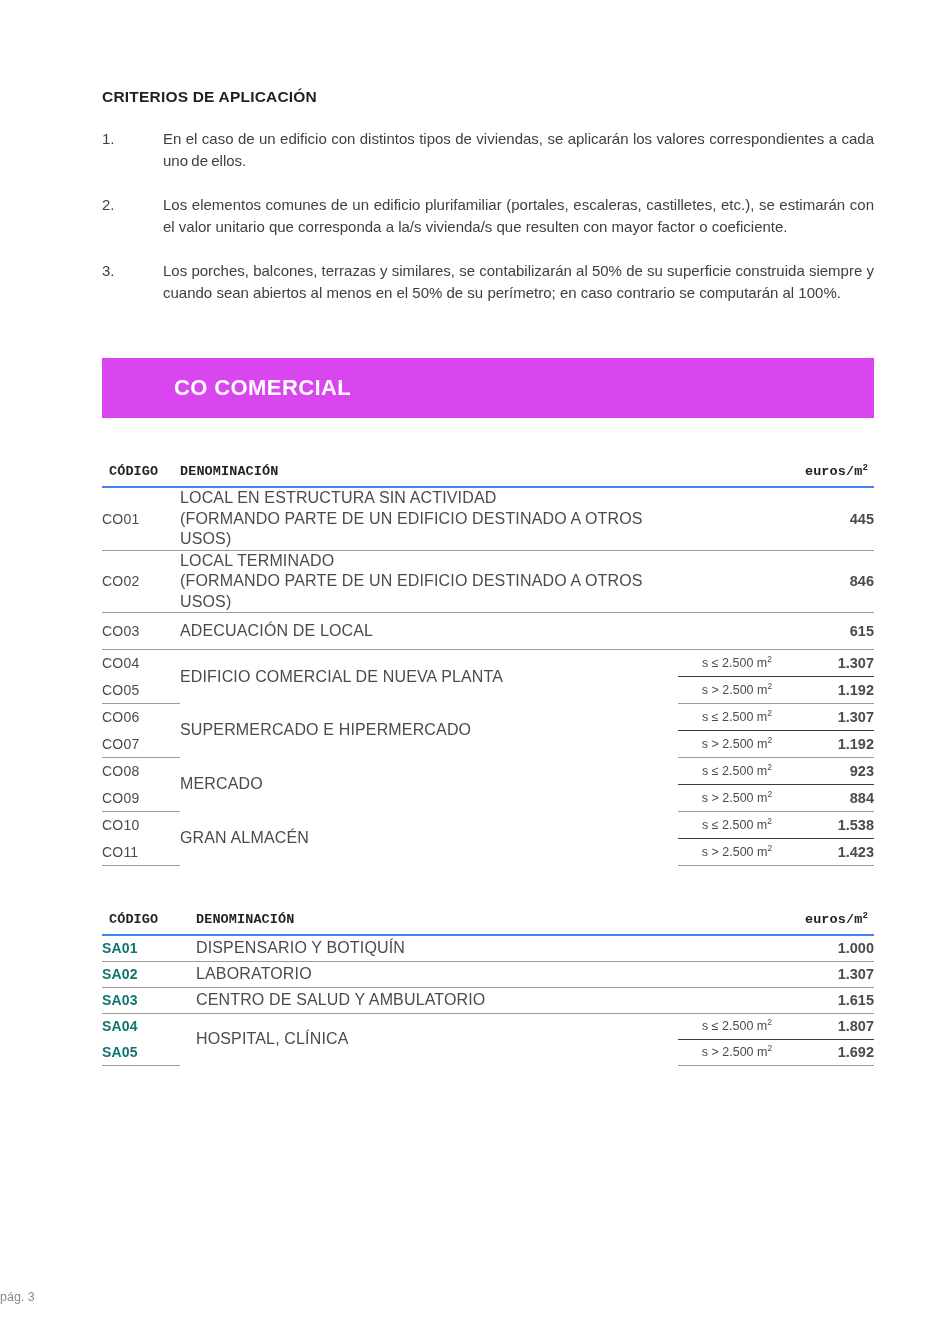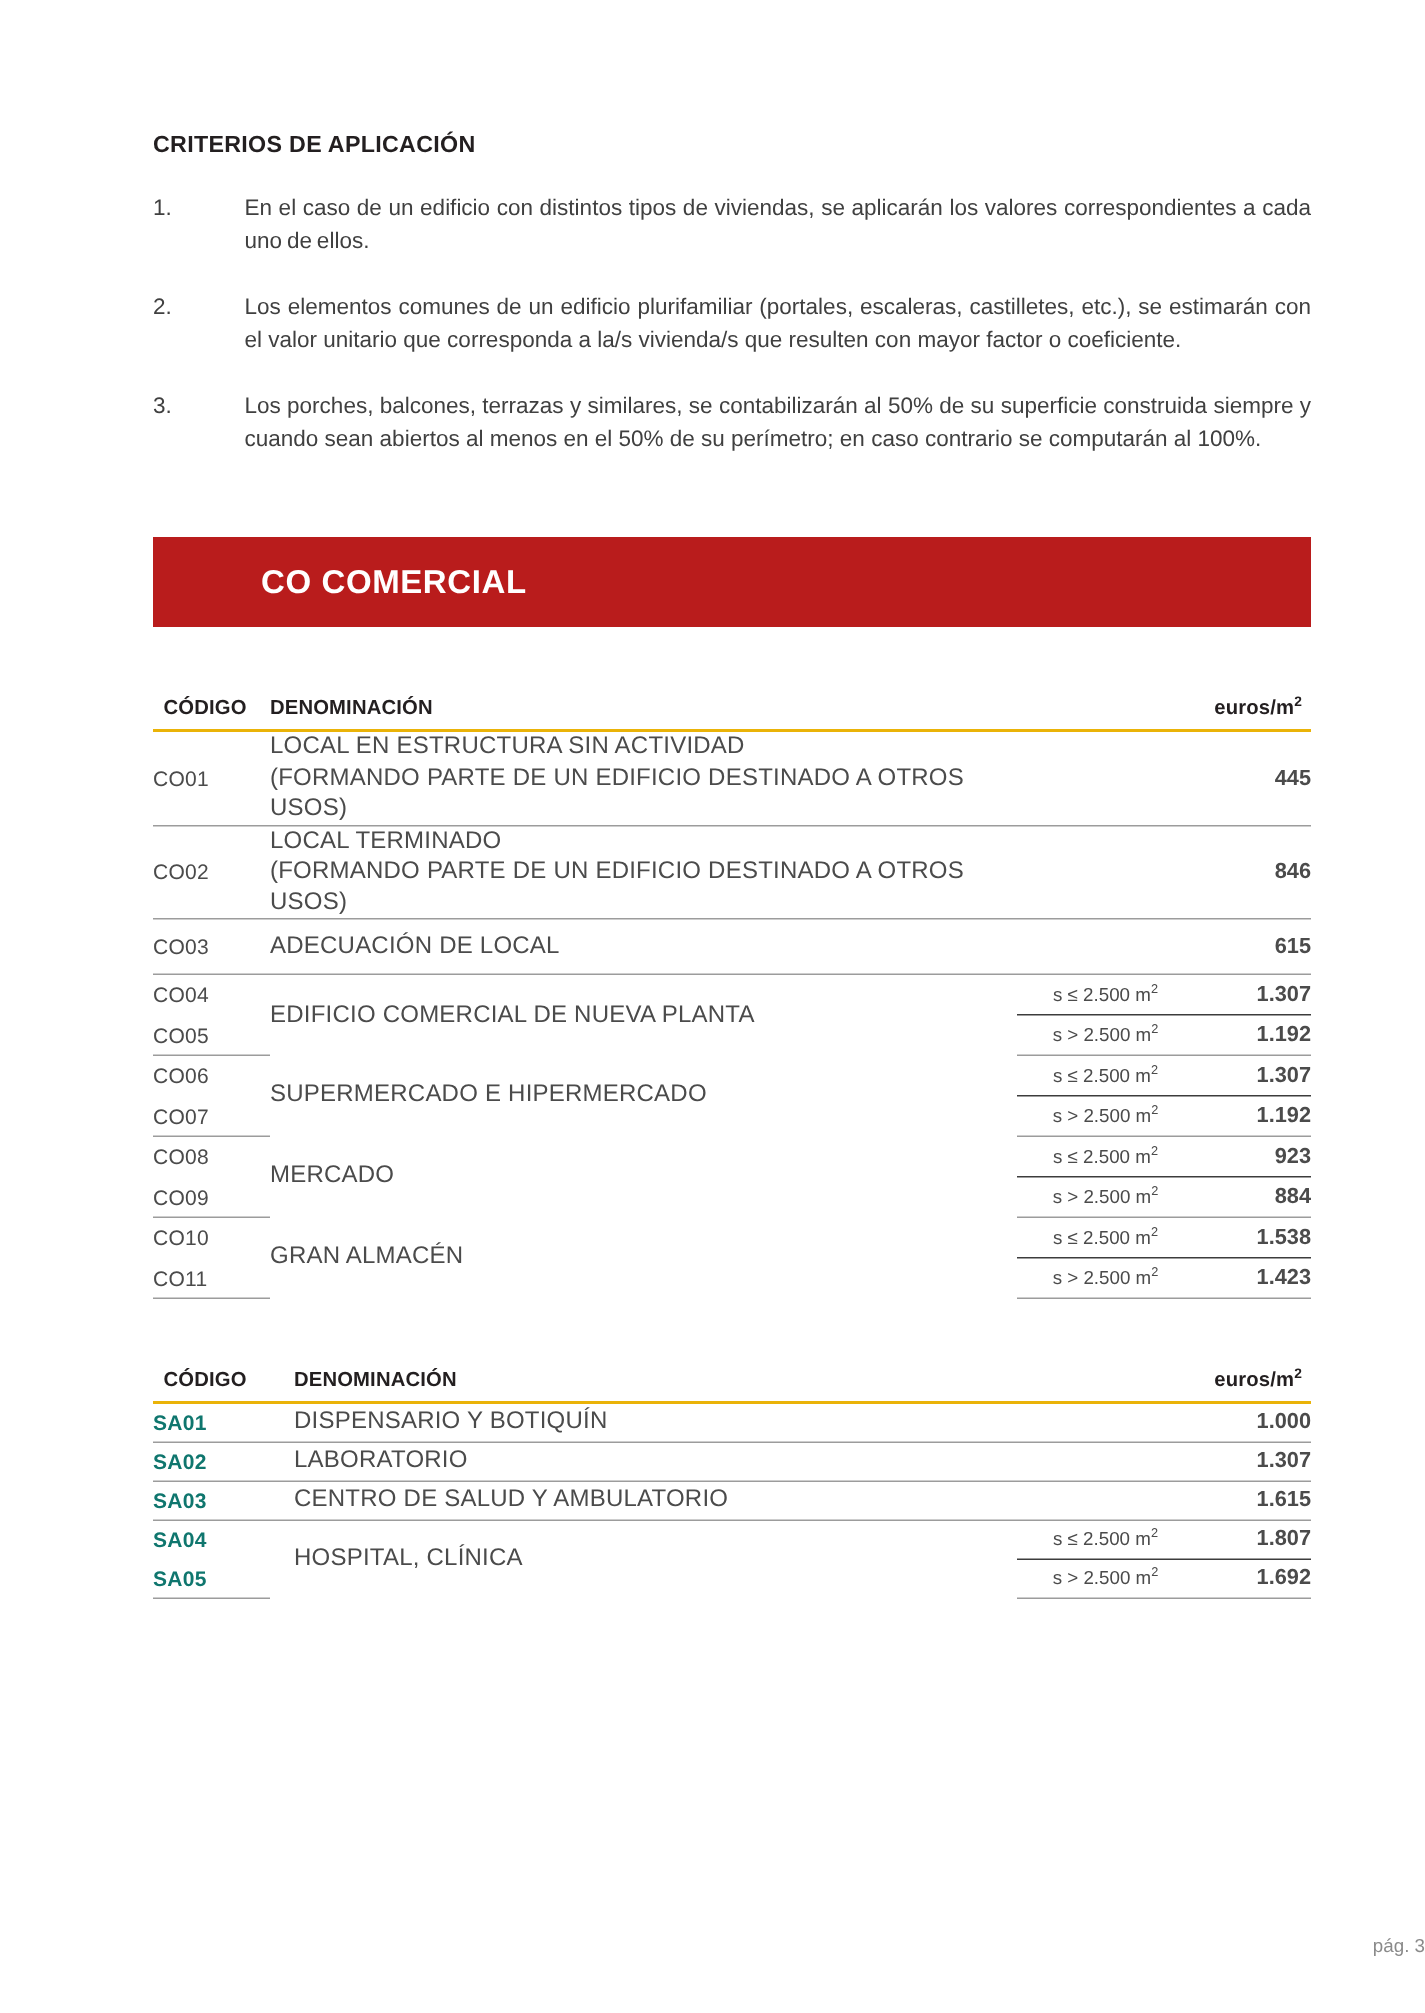--- a/index.html
+++ b/index.html
@@ -54,21 +54,21 @@
   }
   .crit-text {
     flex: 1 1 auto;
     text-align: justify;
     margin-left: 40px;
   }
   .crit-text.tight { word-spacing: -0.9px; }
 
   
   .banner {
-    background: #b91c1c;
+    background: #d946ef;
     height: 60px;
     display: flex;
     align-items: center;
     margin-top: 54px;
   }
   .banner-title {
     color: #ffffff;
     font-size: 22px;
     font-weight: bold;
     letter-spacing: 0.4px;
@@ -85,21 +85,22 @@
   table.pricetable th {
     font-size: 13.5px;
     font-weight: bold;
     color: #231f20;
     text-align: left;
     padding: 0 0 7px 0;
     letter-spacing: 0.1px;
     vertical-align: bottom;
   }
   table.pricetable thead tr {
-    border-bottom: 2px solid #eab308;
+    border-bottom: 2px solid #3b82f6;
+    font-family: Liberation Mono, monospace;
   }
   .th-code    { width: 78px; padding-left: 7px !important; }
   .th-denom   { }
   .th-surf    { width: 118px; }
   .th-price   { width: 78px; text-align: right !important; padding-right: 6px !important; }
 
   table.pricetable td {
     vertical-align: middle;
     color: #4b4b4b;
     padding: 0;
@@ -148,21 +149,20 @@
   
   td.c-denom.span2 { vertical-align: middle; }
 
   sup { font-size: 0.68em; vertical-align: super; line-height: 0; }
 
   
   .footer {
     position: absolute;
     left: 0; top: 1290px;
     width: 950px;
-    text-align: right;
     font-size: 12.5px;
     color: #8a8a8a;
   }
 
   .sa-denom-offset td.c-denom { padding-left: 16px; }
   .sa-head .th-denom { padding-left: 16px; }
 </style>
 </head>
 <body>
 

